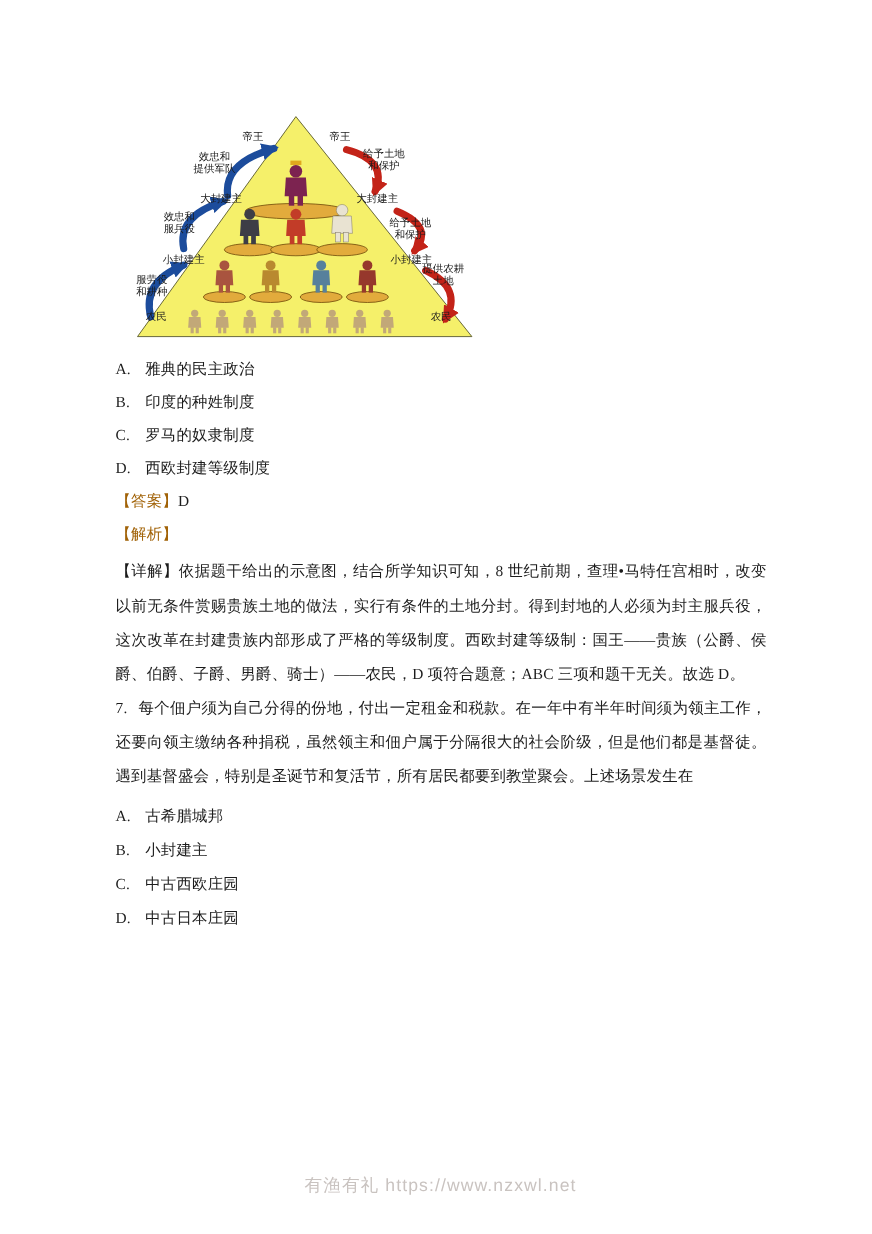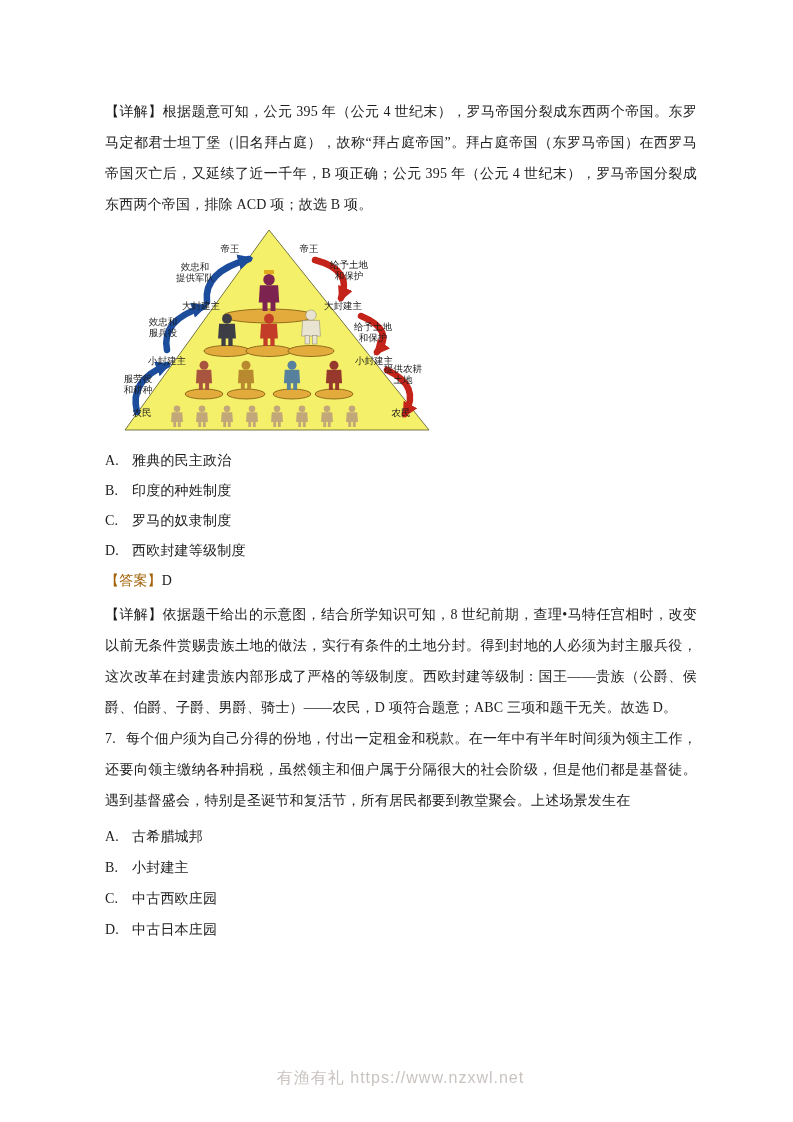--- a/index.html
+++ b/index.html
@@ -41,21 +41,20 @@
     text-align:center;
     font-family:"Liberation Sans","DejaVu Sans",sans-serif;
     font-size:16px;color:#c9c3c0;letter-spacing:1px;
   }
 </style>
 </head>
 <body>
 
 <div class="content">
 
-  <p class="para"><span class="blab">【详解】</span><span>根据题意可知，公元 395 年（公元 4 世纪末），罗马帝国分裂成东西两个帝国。东罗马定都君士坦丁堡（旧名拜占庭），故称“拜占庭帝国”。拜占庭帝国（东罗马帝国）在西罗马帝国灭亡后，又延续了近一千年，B 项正确；公元 395 年（公元 4 世纪末），罗马帝国分裂成东西两个帝国，排除 ACD 项；故选 B 项。</span></p>
 
 
   <div class="diagram">
     <svg width="340" height="218" viewBox="0 0 340 218">
       <defs>
         <marker id="mblue" viewBox="0 0 10 10" refX="7" refY="5" markerWidth="2.4" markerHeight="2.4" orient="auto">
           <path d="M0,0 L10,5 L0,10 Z" fill="#1c4c9c"></path>
         </marker>
         <marker id="mred" viewBox="0 0 10 10" refX="7" refY="5" markerWidth="2.4" markerHeight="2.4" orient="auto">
           <path d="M0,0 L10,5 L0,10 Z" fill="#c32318"></path>
@@ -178,20 +177,21 @@
         <span class="letter">C.</span>
         <span>罗马的奴隶制度</span>
       </div>
     <div class="option">
         <span class="letter">D.</span>
         <span>西欧封建等级制度</span>
       </div>
   </div>
 
   <p class="ans-line"><span class="accent">【答案】</span><span>D</span></p>
+  <p class="ans-line"><span class="accent">【解析】</span></p>
 
   <p class="para" style="margin-top:3px;"><span class="blab">【详解】</span><span>依据题干给出的示意图，结合所学知识可知，8 世纪前期，查理•马特任宫相时，改变以前无条件赏赐贵族土地的做法，实行有条件的土地分封。得到封地的人必须为封主服兵役，这次改革在封建贵族内部形成了严格的等级制度。西欧封建等级制：国王——贵族（公爵、侯爵、伯爵、子爵、男爵、骑士）——农民，D 项符合题意；ABC 三项和题干无关。故选 D。</span></p>
 
   <p class="para"><span class="qnum">7.</span><span>每个佃户须为自己分得的份地，付出一定租金和税款。在一年中有半年时间须为领主工作，还要向领主缴纳各种捐税，虽然领主和佃户属于分隔很大的社会阶级，但是他们都是基督徒。遇到基督盛会，特别是圣诞节和复活节，所有居民都要到教堂聚会。上述场景发生在</span></p>
 
   <div class="options" style="margin-top:5px;">
     <div class="option" style="line-height:31px;">
         <span class="letter">A.</span>
         <span>古希腊城邦</span>
       </div>

